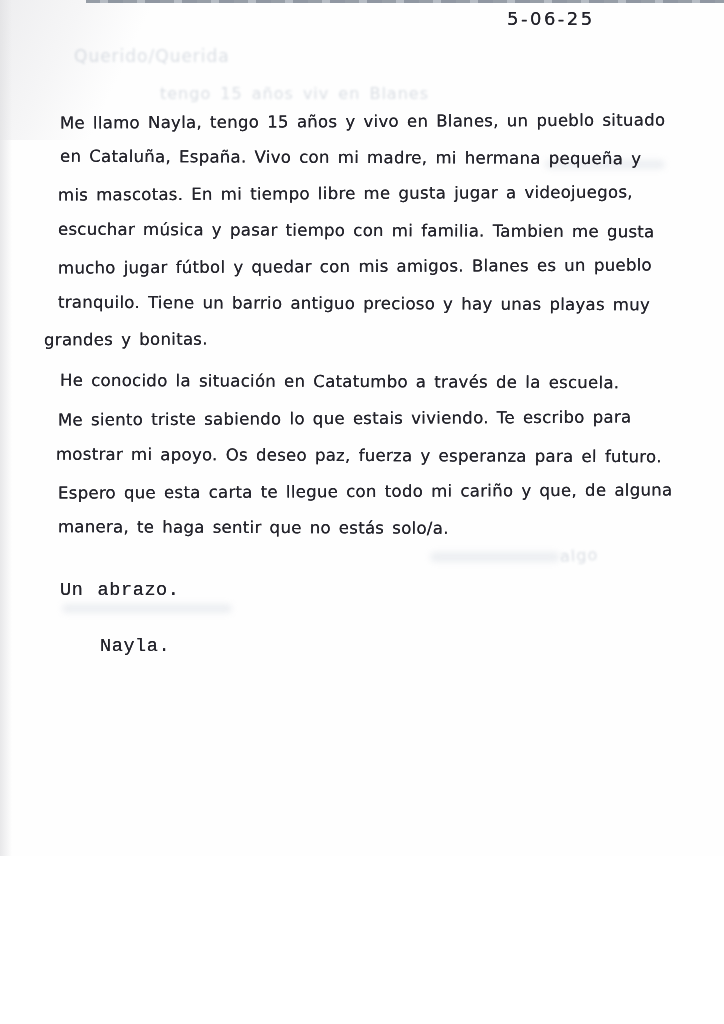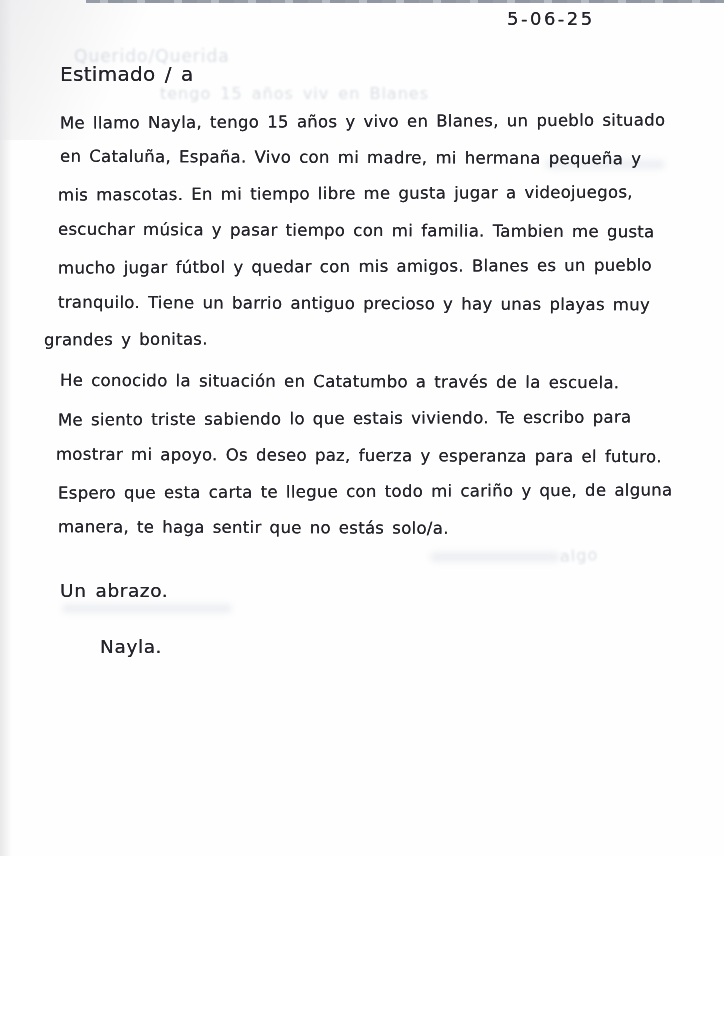--- a/index.html
+++ b/index.html
@@ -49,21 +49,21 @@
     text-shadow:0 0 .4px #24242c;
     white-space:nowrap;
     letter-spacing:.3px;
     word-spacing:2.5px;
   }
   .hw-line{font-size:16.5px;}
   .hw-line.r1{transform:rotate(-.3deg);}
   .hw-line.r2{transform:rotate(.25deg);}
   .letter-date{font-size:18px;letter-spacing:2.5px;}
   .letter-greeting{font-size:20px;}
-  .letter-closing,.letter-signature{font-size:18.5px;letter-spacing:.6px;}
+  .letter-closing,.letter-signature{font-size:18.5px;letter-spacing:.6px;font-family:Liberation Mono, monospace;}
   
   .ghost{
     position:absolute;
     font-family:cursive,"DejaVu Sans",sans-serif;
     color:#a9b3c0;opacity:.42;filter:blur(1.2px);
     white-space:nowrap;letter-spacing:1px;word-spacing:3px;
   }
   .ghost-blob{
     position:absolute;background:#c4ccd6;opacity:.3;filter:blur(3px);
     border-radius:6px;
@@ -89,21 +89,20 @@
 
   <div class="ghost" style="left:74px;top:46px;font-size:17px;">Querido/Querida</div>
   <div class="ghost" style="left:160px;top:84px;font-size:16px;">tengo 15 años viv en Blanes</div>
   <div class="ghost" style="left:560px;top:546px;font-size:16px;transform:rotate(-3deg);">algo</div>
   <div class="ghost-blob" style="left:430px;top:552px;width:130px;height:10px;"></div>
   <div class="ghost-blob" style="left:62px;top:604px;width:170px;height:9px;"></div>
   <div class="ghost-blob" style="left:545px;top:160px;width:120px;height:9px;"></div>
 
   <div class="hw letter-date" style="left:507px;top:8px;">5-06-25</div>
 
-  <div class="hw letter-greeting" style="left:60px;top:62px;">Estimado / a</div>
 
   <div>
     <div class="hw hw-line r1" style="left:60px;top:112px;">Me llamo Nayla, tengo 15 años y vivo en Blanes, un pueblo situado</div>
     <div class="hw hw-line r2" style="left:60px;top:148px;">en Cataluña, España. Vivo con mi madre, mi hermana pequeña y</div>
     <div class="hw hw-line r1" style="left:58px;top:184px;">mis mascotas. En mi tiempo libre me gusta jugar a videojuegos,</div>
     <div class="hw hw-line r2" style="left:58px;top:221px;">escuchar música y pasar tiempo con mi familia. Tambien me gusta</div>
     <div class="hw hw-line r1" style="left:58px;top:257px;">mucho jugar fútbol y quedar con mis amigos. Blanes es un pueblo</div>
     <div class="hw hw-line r2" style="left:58px;top:294px;">tranquilo. Tiene un barrio antiguo precioso y hay unas playas muy</div>
     <div class="hw hw-line r1" style="left:44px;top:330px;">grandes y bonitas.</div>
   </div>

